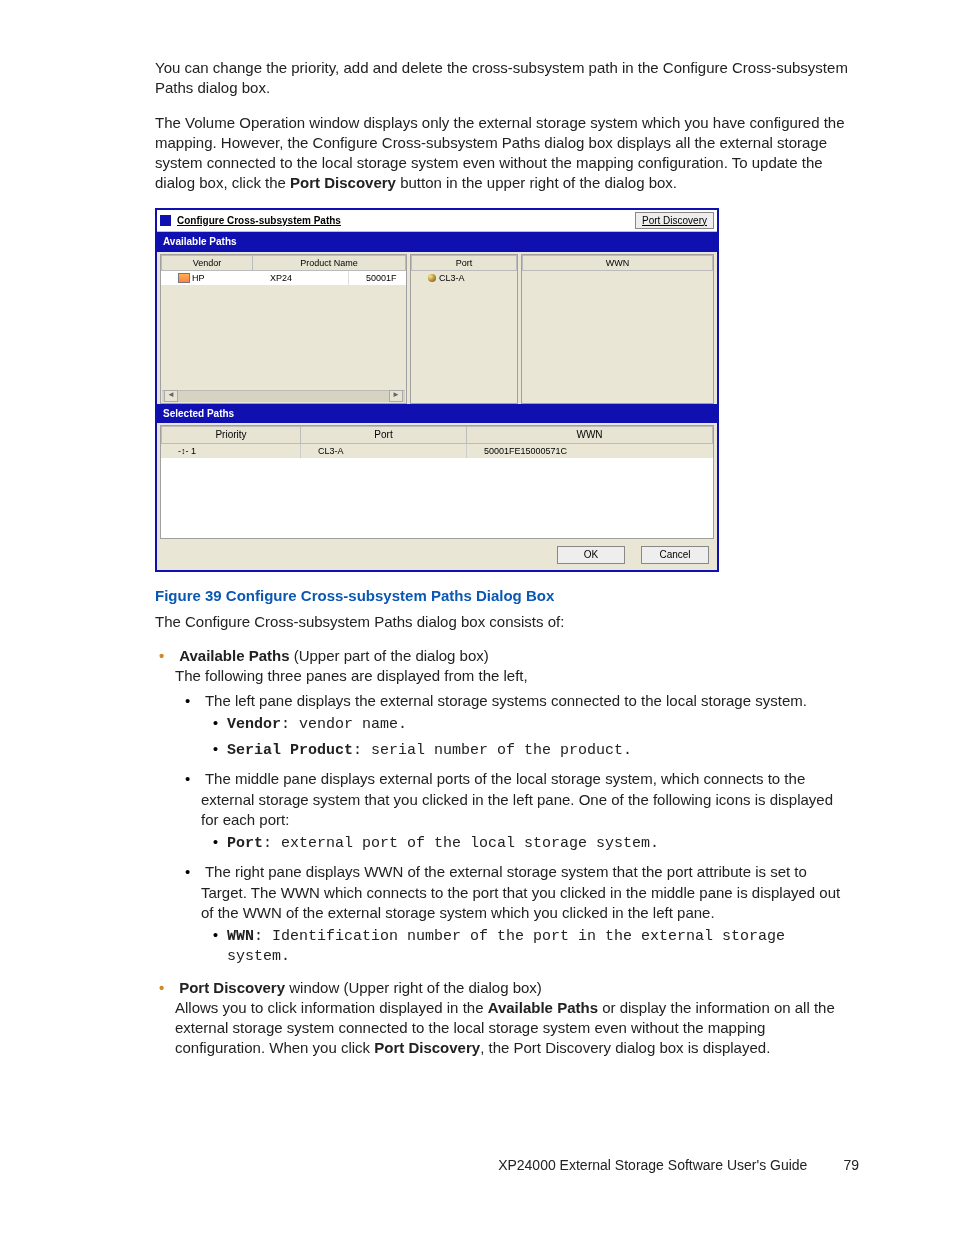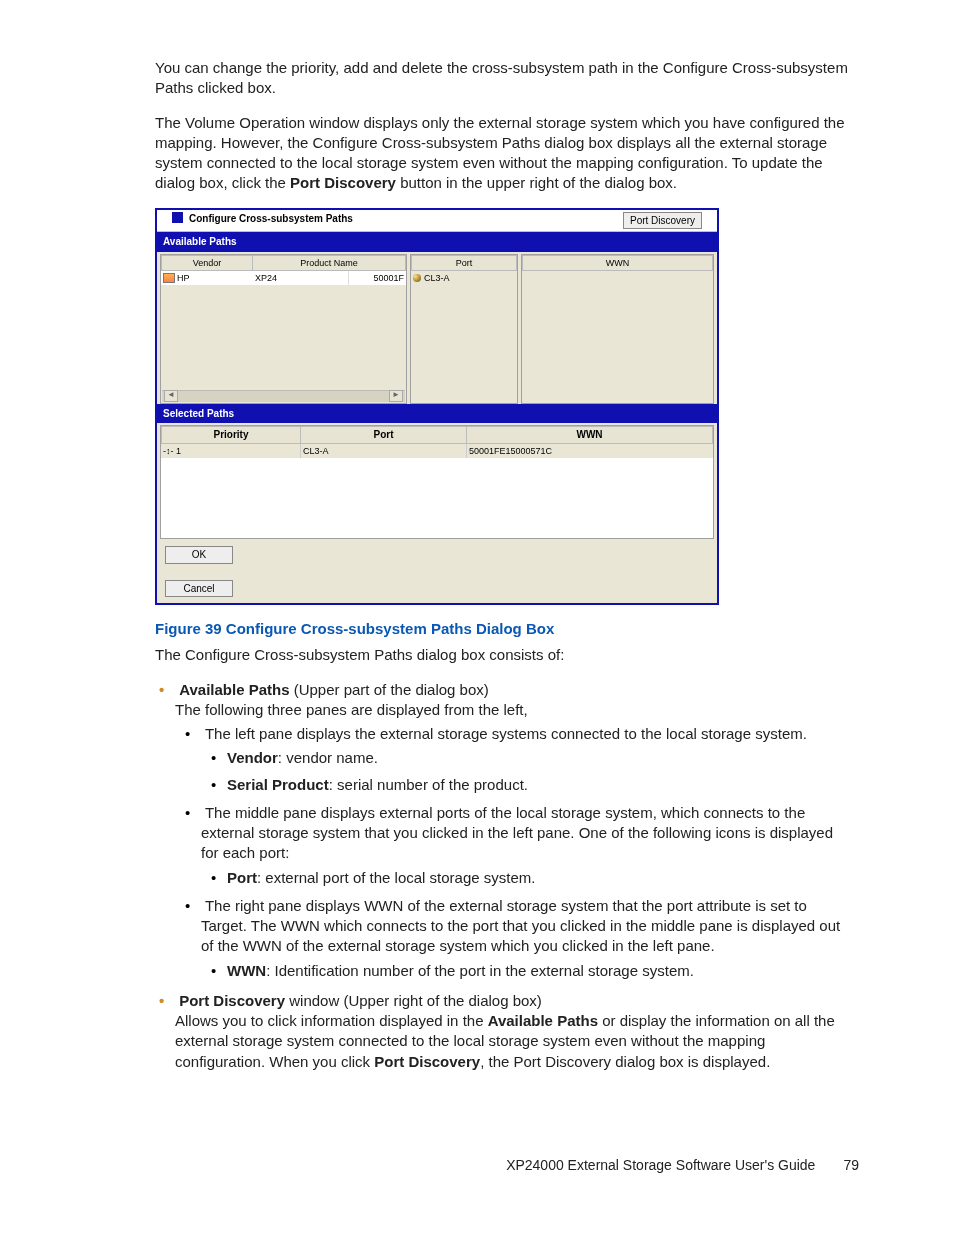--- a/index.html
+++ b/index.html
@@ -26,23 +26,25 @@
     width: 560px;
     margin: 12px 0 8px 0;
     border: 2px solid #1010b0;
     background: #e9e6d6;
     font-size: 10px;
     font-family: Arial, sans-serif;
     color: #000;
   }
   .dialog-title {
     display: flex;
+    align-items: center;
     background: #ffffff;
     border-bottom: 1px solid #c0c0c0;
-    padding: 2px 15px;
+    padding: 2px 3px;
+    text-decoration: underline;
   }
   .tiny-sq {
     width: 11px; height: 11px;
     background: #1010b0;
     margin-right: 6px;
     flex-shrink: 0;
   }
   .dialog-title-text { font-weight: bold; flex: 1; }
   .title-btn {
     border: 1px solid #888;
@@ -81,21 +83,21 @@
     border: 1px solid #bbb;
     border-left: none;
     text-align: center;
     padding: 1px 0;
     background: #e7e4d4;
     box-sizing: border-box;
   }
   .th:first-child { border-left: 1px solid #bbb; }
   .tcell {
     font-size: 9px;
-    padding: 1px 2px;
+    padding: 1px 17px;
     box-sizing: border-box;
     overflow: hidden;
     white-space: nowrap;
   }
   .trow { display: flex; }
   .sel-row { background: #fff; }
   .icon-sys {
     width: 10px; height: 8px;
     display: inline-block;
     background: linear-gradient(#ffb347,#ff7f50);
@@ -131,27 +133,26 @@
     background: #e7e4d4;
     text-align: center;
     line-height: 8px;
   }
   .selected-table {
     margin: 2px 3px 3px 3px;
     border: 1px solid #a0a0a0;
     background: #fff;
     height: 112px;
   }
-  .selected-head { display: flex; background: #f9a8d4; font-weight: bold; }
+  .selected-head { display: flex; background: #f9a8d4; }
   .btn-row {
     display: flex;
     justify-content: flex-end;
     gap: 16px;
     padding: 4px 8px 6px 8px;
-    flex-direction: column;
   }
   .win-btn {
     border: 1px solid #888;
     background: #eee;
     font-size: 10px;
     padding: 1px 0;
     width: 66px;
     text-align: center;
   }
 
@@ -184,40 +185,40 @@
   }
   ul.b2 > li { margin-bottom: 8px; }
   ul.b3 { list-style: none; padding-left: 26px; margin: 4px 0; }
   ul.b3 > li::before {
     content: "•";
     color: #000;
     display: inline-block;
     width: 16px;
     margin-left: -16px;
   }
-  ul.b3 > li { margin-bottom: 6px; }
+  ul.b3 > li { margin-bottom: 6px; font-family: Liberation Mono, monospace; }
 
   
   .footer {
     position: absolute;
     bottom: 60px;
     right: 95px;
     left: 155px;
     font-size: 14px;
     display: flex;
     justify-content: flex-end;
-    gap: 28px;
+    gap: 36px;
   }
 </style>
 </head>
 <body>
 
 <div class="page">
 
-  <p>You can change the priority, add and delete the cross-subsystem path in the Configure Cross-subsystem Paths clicked box.</p>
+  <p>You can change the priority, add and delete the cross-subsystem path in the Configure Cross-subsystem Paths dialog box.</p>
 
   <p>
     <span>The Volume Operation window displays only the external storage system which you have configured the mapping. However, the Configure Cross-subsystem Paths dialog box displays all the external storage system connected to the local storage system even without the mapping configuration. To update the dialog box, click the </span><span class="bold">Port Discovery</span><span> button in the upper right of the dialog box.</span>
   </p>
 
   <div class="dialog-wrap">
     <div class="dialog-title">
       <span class="tiny-sq"></span>
       <span class="dialog-title-text">Configure Cross-subsystem Paths</span>
       <span class="title-btn">Port Discovery</span>

